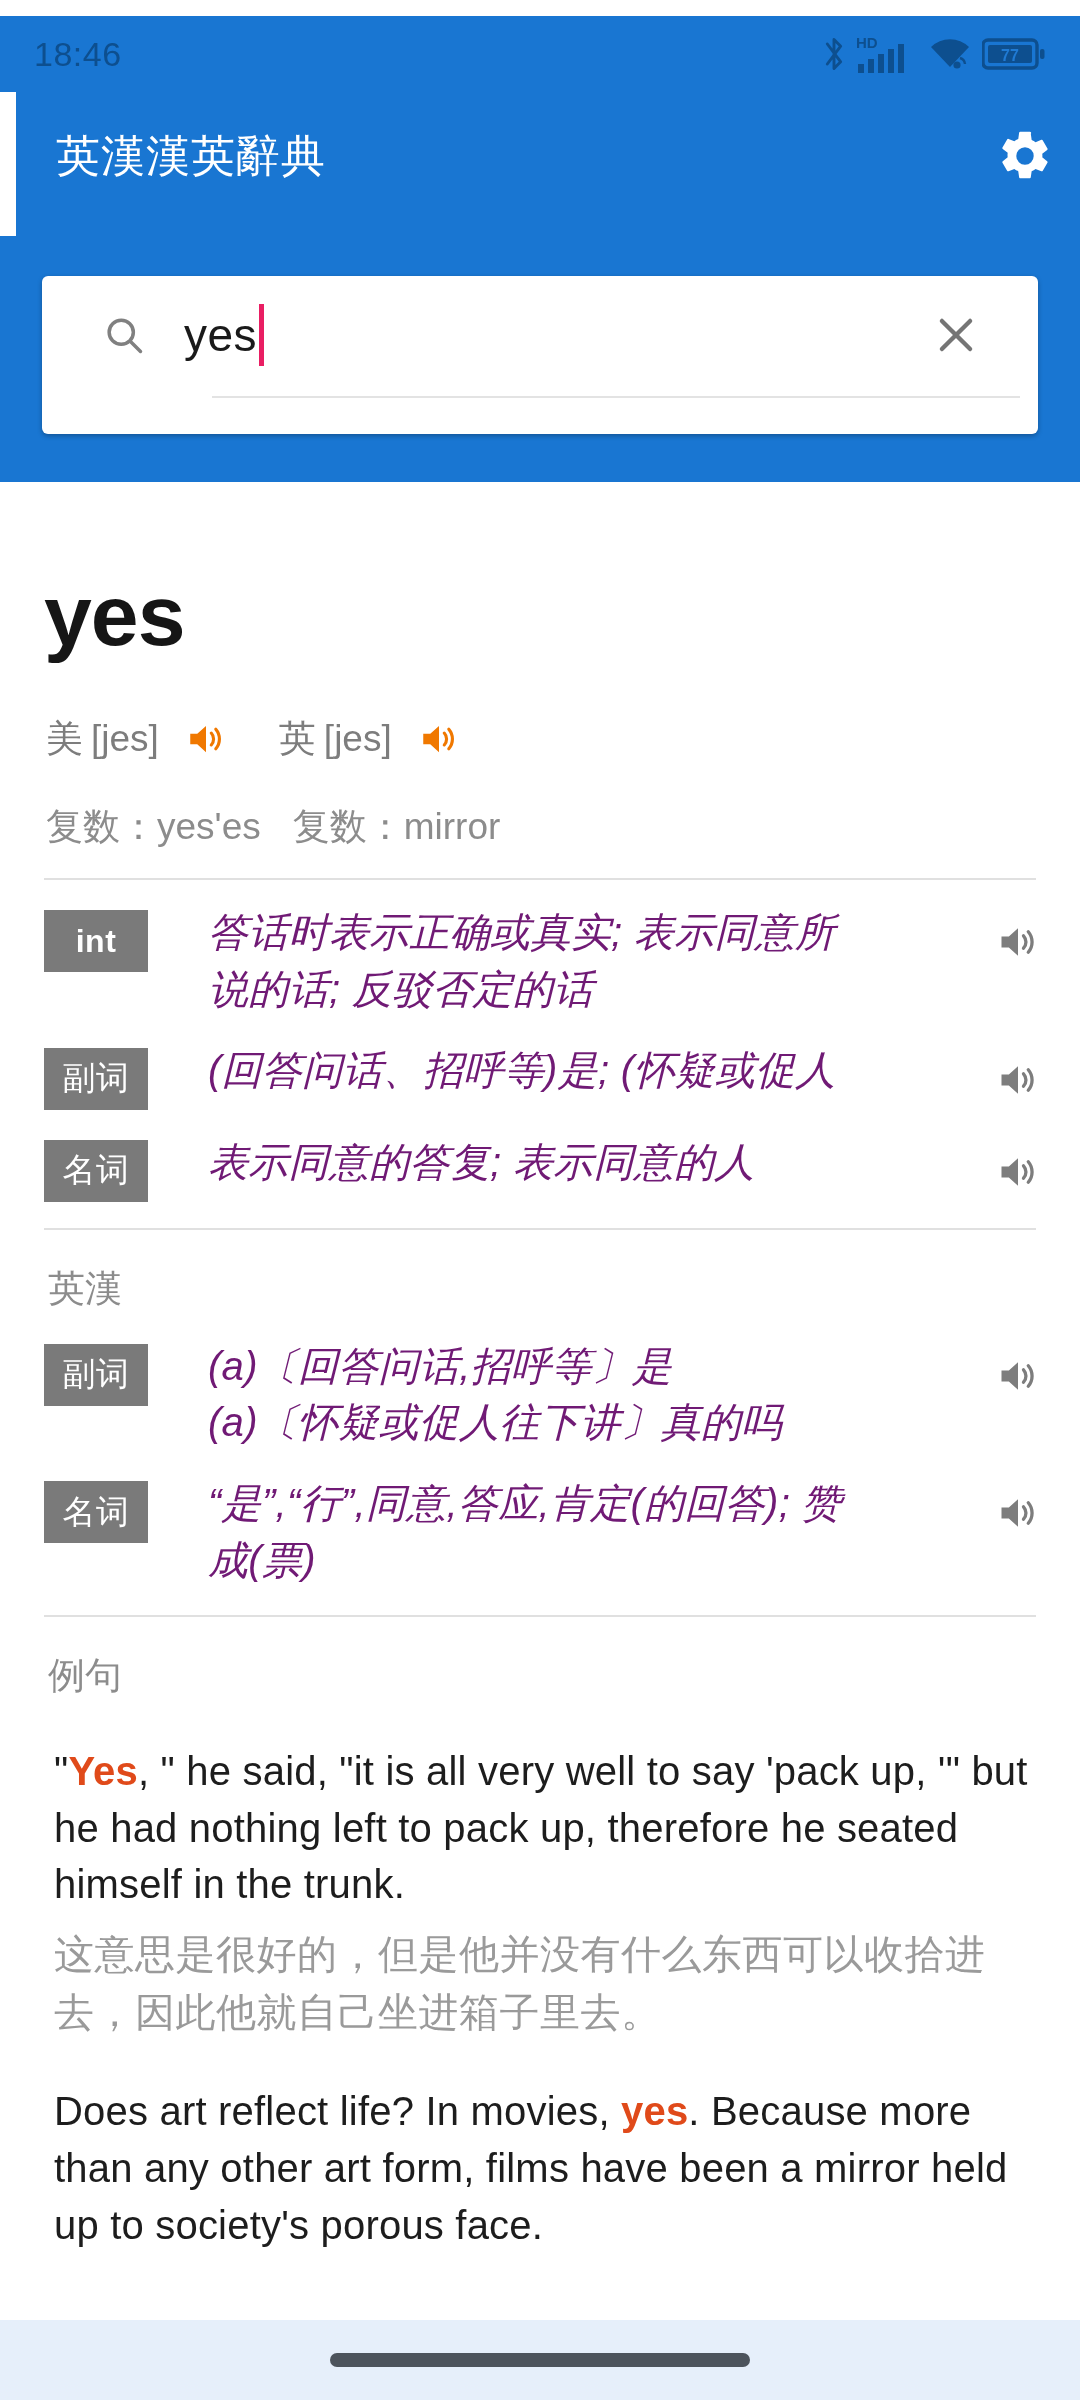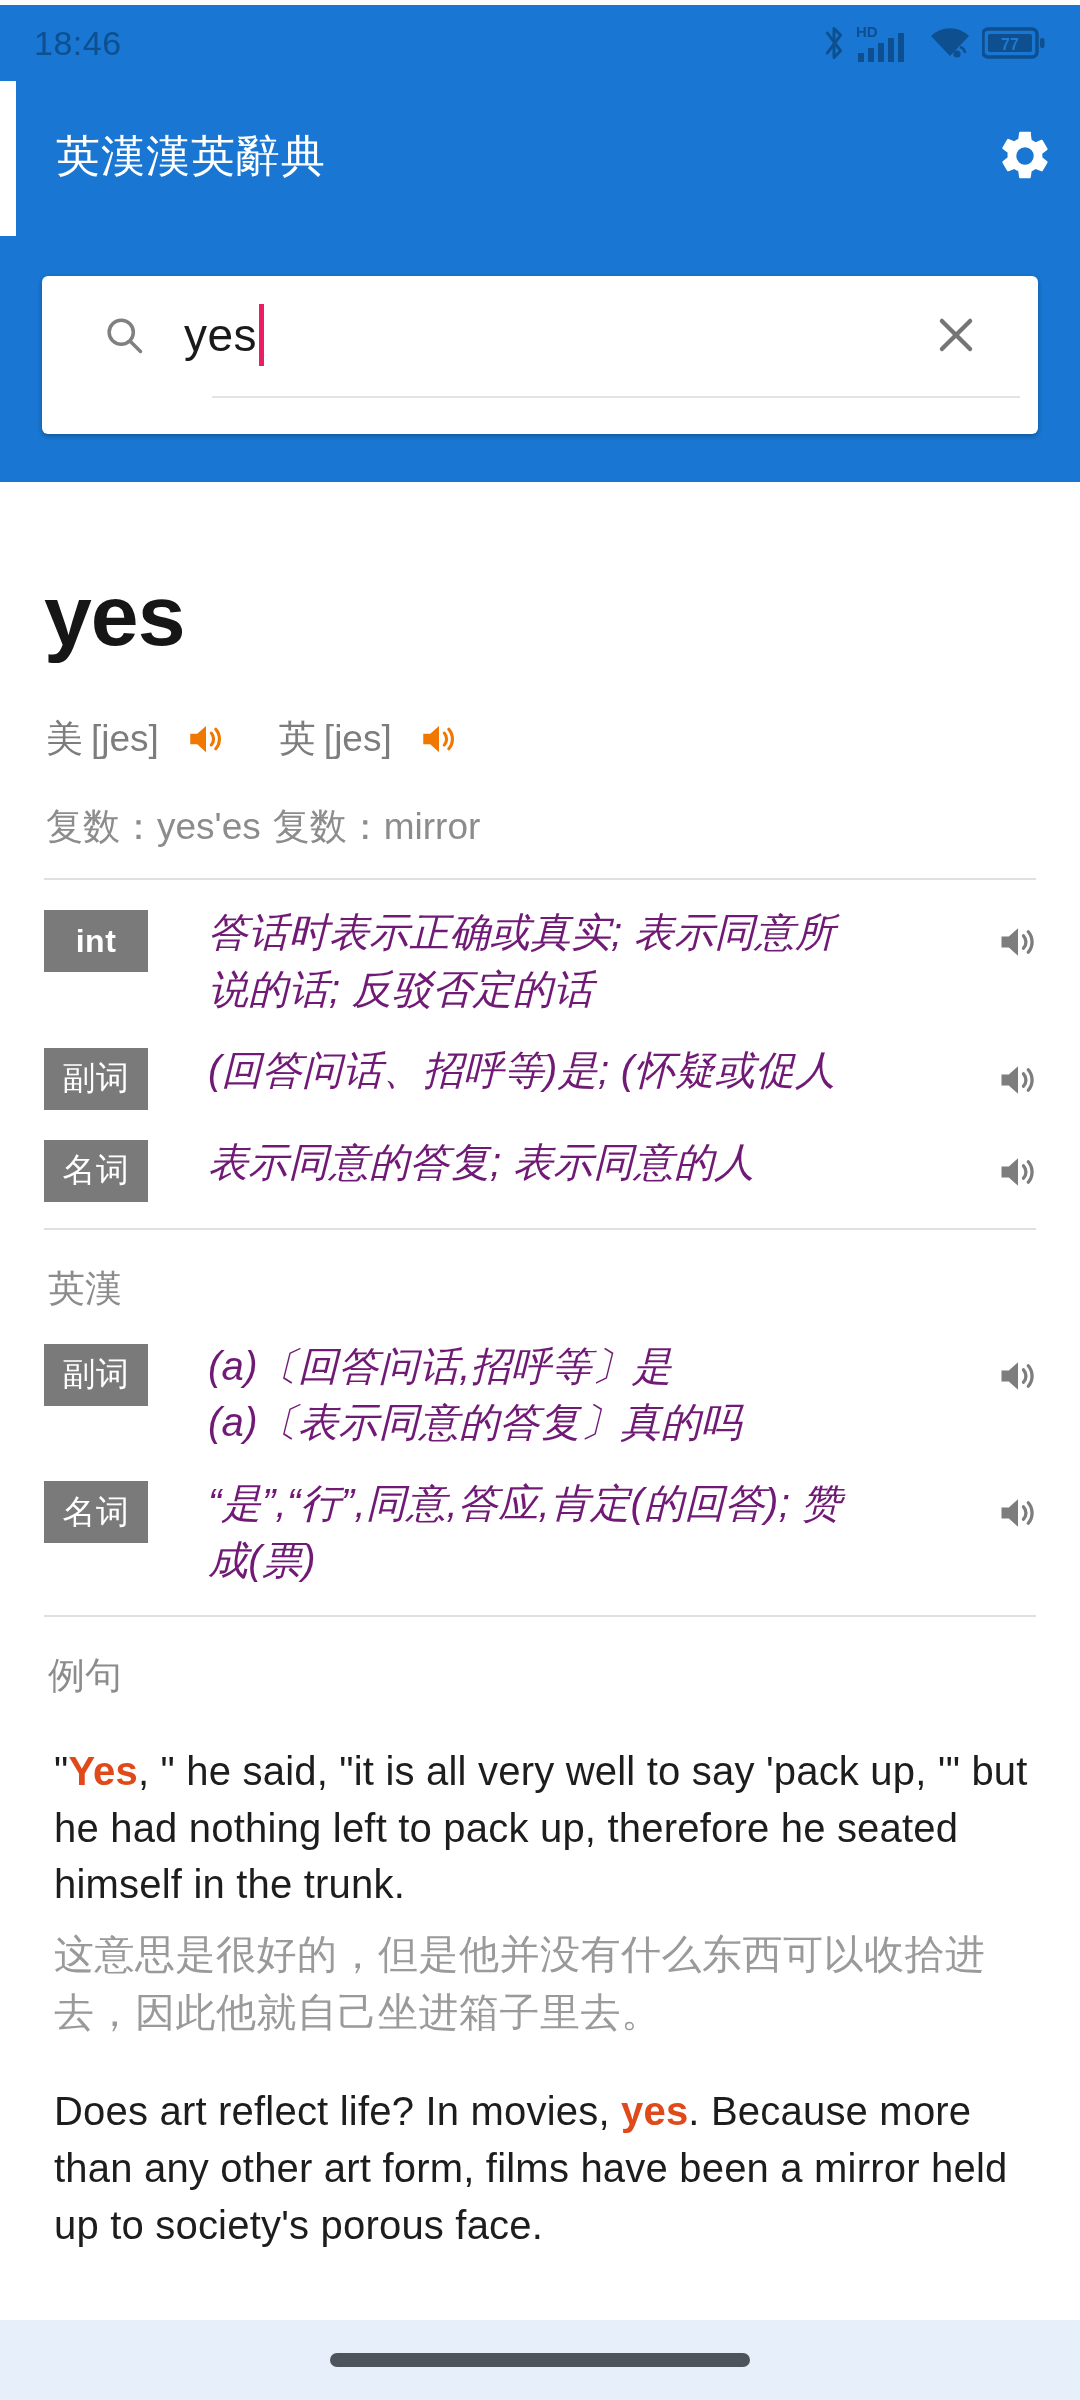--- a/index.html
+++ b/index.html
@@ -6,21 +6,21 @@
   html, body {
     width:1080px; height:2400px;
     background:#ffffff;
     font-family:"Liberation Sans","DejaVu Sans",sans-serif;
     overflow:hidden;
   }
   #screen { position:relative; width:1080px; height:2400px; background:#fff; }
 
   
   .statusbar {
-    position:absolute; top:5px; left:0; width:1080px; height:76px;
+    position:absolute; top:16px; left:0; width:1080px; height:76px;
     background:#1976d2;
     display:flex; align-items:center; justify-content:space-between;
     padding:0 34px;
   }
   .sb-time { color:#0d4f8f; font-size:34px; font-weight:400; letter-spacing:0.5px; }
   .sb-icons { display:flex; align-items:center; gap:8px; }
   .sb-icons svg { display:block; }
 
   
   .appbar {
@@ -61,21 +61,21 @@
 
   .headword { margin:90px 0 0 44px; font-size:86px; font-weight:bold; color:#161616; letter-spacing:-1px; line-height:1; }
 
   .phon-row { margin:56px 0 0 46px; display:flex; align-items:center; }
   .phon-item { display:flex; align-items:center; }
   .phon-label { font-size:37px; color:#7d7d7d; }
   .phon-ipa { font-size:37px; color:#7d7d7d; margin-left:8px; }
   .phon-spk { margin-left:26px; width:42px; height:42px; display:flex; align-items:center; }
   .phon-gap { width:52px; }
 
-  .plural-row { margin:38px 0 0 46px; display:flex; align-items:baseline; gap:12px; }
+  .plural-row { margin:38px 0 0 46px; display:flex; align-items:baseline; gap:32px; }
   .plural-item { font-size:37px; color:#8c8c8c; }
 
   .divider { height:2px; background:#e0e0e0; margin:26px 44px 0 44px; }
 
   .sect-label { margin:34px 0 0 48px; font-size:37px; color:#8c8c8c; }
 
   .entry { display:flex; align-items:flex-start; margin:24px 0 0 0; padding:0 40px 0 44px;gap:36px; }
   .pos-badge {
     flex:0 0 auto; background:#7a7a7a; color:#ffffff;
     min-width:104px; height:62px; display:flex; align-items:center; justify-content:center;
@@ -252,21 +252,21 @@
     </div>
 
     <div class="divider"></div>
 
     <div class="sect-label">英漢</div>
 
     <div class="entry">
       <div class="pos-badge">副词</div>
       <div class="entry-text">
         <span class="ln">(a)〔回答问话,招呼等〕是</span>
-        <span class="ln">(a)〔表示同意的答复〕真的吗</span>
+        <span class="ln">(a)〔怀疑或促人往下讲〕真的吗</span>
       </div>
       <div class="entry-spk">
         <svg width="44" height="44" viewBox="0 0 24 24">
           <path d="M3 9 h4 l5 -4.5 v15 l-5 -4.5 h-4 z" fill="#7d7d7d"></path>
           <path d="M15 8.6 a5 5 0 0 1 0 6.8" fill="none" stroke="#7d7d7d" stroke-width="1.8" stroke-linecap="round"></path>
           <path d="M17.6 6.4 a8.6 8.6 0 0 1 0 11.2" fill="none" stroke="#7d7d7d" stroke-width="1.8" stroke-linecap="round"></path>
         </svg>
       </div>
     </div>
 

